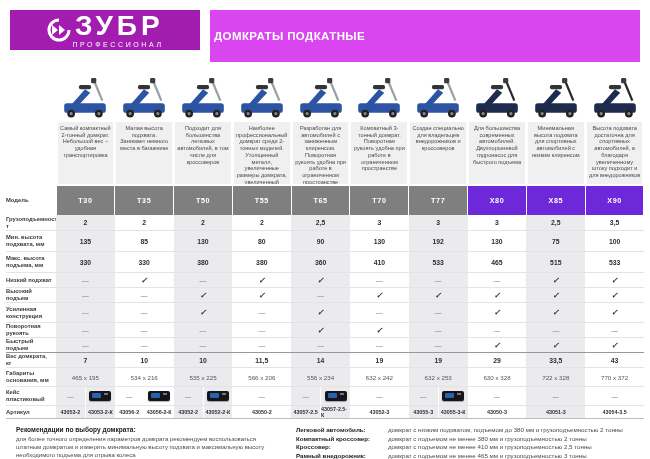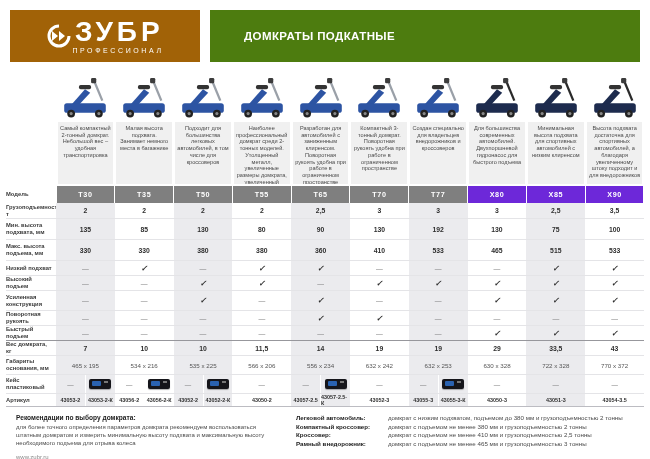--- a/index.html
+++ b/index.html
@@ -1,43 +1,43 @@
 <!DOCTYPE html>
 <html><head>
 <meta charset="utf-8">
 <style>
   * { margin:0; padding:0; box-sizing:border-box; }
   html,body { width:650px; height:459px; overflow:hidden; background:#fff;
     font-family:"Liberation Sans", sans-serif; color:#3a3a3a; }
 
   .topbar { display:flex; gap:10px; padding:10px 10px 0 10px; }
-  .logo-box { width:190px; height:52px; background:#a16207; display:flex;
+  .logo-box { width:190px; height:40px; background:#a21caf; display:flex;
     align-items:center; justify-content:center; }
   .logo-icon { flex:0 0 auto; }
   .brand-text { display:flex; flex-direction:column; align-items:flex-end; }
   .brand-name { color:#fff; font-size:28px; font-weight:800; letter-spacing:4px; line-height:1; }
   .brand-sub { color:#fff; font-size:7px; letter-spacing:2.6px; margin-top:1px; }
-  .title-box { flex:1; height:52px; background:#4d7c0f; color:#fff; font-weight:bold;
-    font-size:11.5px; display:flex; align-items:center; padding-left:34px; letter-spacing:0.4px; }
+  .title-box { flex:1; height:52px; background:#d946ef; color:#fff; font-weight:bold;
+    font-size:11.5px; display:flex; align-items:center; padding-left:4px; letter-spacing:0.4px; }
 
   #catalog { margin:12px 6px 0 6px; }
   .row { display:grid; grid-template-columns:50px repeat(10,1fr); }
   .lbl { font-size:5.8px; font-weight:bold; color:#3a3a3a; display:flex;
     align-items:center; line-height:1.15; padding-right:3px; }
   .cell { display:flex; align-items:center; justify-content:center; }
 
   .img-row { height:48px; }
   .img-cell svg { display:block; }
 
   .desc-row { height:62px; }
   .desc { background:#f0f0f0; margin:0 1.5px; padding:3px 2px; font-size:5.6px;
     line-height:1.2; text-align:center; color:#4a4a4a; align-items:flex-start;
     justify-content:center; overflow:hidden; display:block; }
 
-  .model-row { height:17px; margin-top:2px; }
+  .model-row { height:29px; margin-top:2px; }
   .model { color:#fff; font-size:7.2px; font-weight:bold; letter-spacing:0.6px; margin:0 0.5px; }
   .model.t { background:#7f7f7f; }
   .model.x { background:#6d28d9; }
   .model-lbl { font-size:5.8px; font-weight:bold; }
 
   .trow { border-top:1px solid #e4e4e7; }
   .trow:first-of-type { border-top:none; }
   .row.capacity { height:15px; border-top:none; }
   .row.min_height { height:21px; }
   .row.max_height { height:21px; }

